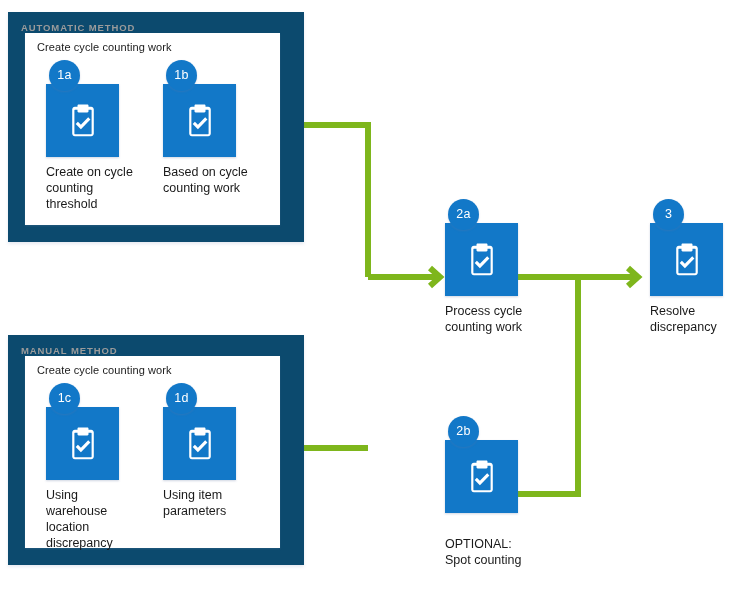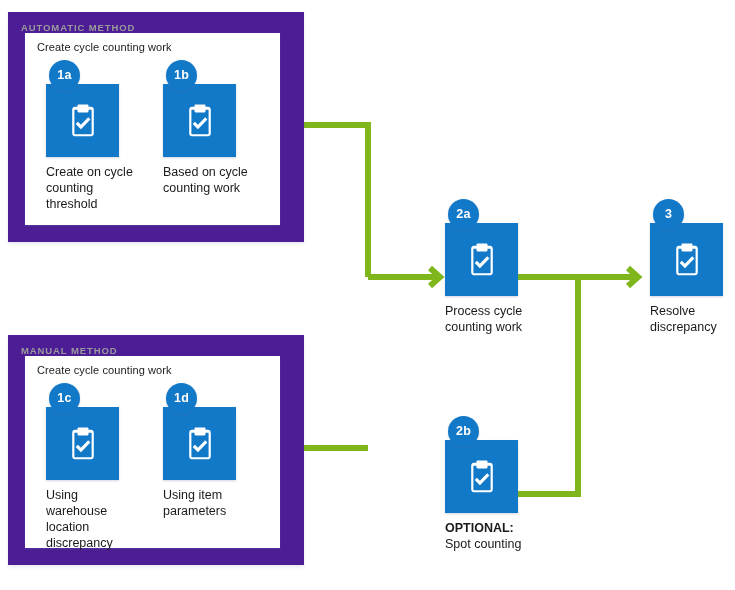--- a/index.html
+++ b/index.html
@@ -15,21 +15,21 @@
     position: relative;
     width: 735px;
     height: 590px;
     background: #ffffff;
     overflow: hidden;
   }
 
   
   .group-panel {
     position: absolute;
-    background: #4c1d95;
+    background: #0c4a6e;
     box-shadow: 0 2px 3px rgba(120,140,180,0.18);
   }
   .group-title {
     position: absolute;
     left: 13px;
     top: 10px;
     font-size: 9.5px;
     font-weight: bold;
     letter-spacing: 0.9px;
     color: #9b9b9b;
@@ -78,38 +78,38 @@
   .badge {
     position: absolute;
     left: 3px;
     top: 0px;
     width: 31px;
     height: 31px;
     border-radius: 50%;
     background: #1278c8;
     color: #ffffff;
     font-size: 12.5px;
-    font-weight: bold;
+    font-weight: normal;
     line-height: 31px;
     text-align: center;
     box-shadow: 0 1px 2px rgba(100,120,160,0.28);
     z-index: 3;
     letter-spacing: 0.2px;
   }
   .caption {
     position: absolute;
     left: 0;
     top: 104px;
     font-size: 12.5px;
     line-height: 16px;
     color: #1a1a1a;
     width: 95px;
   }
   .caption.w88 { width: 88px; }
-  .caption .strong { font-weight: bold; }
+  .caption .strong { font-weight: normal; margin-top: 16px; }
 
   
   #wires {
     position: absolute;
     left: 0;
     top: 0;
     width: 735px;
     height: 590px;
     pointer-events: none;
   }

